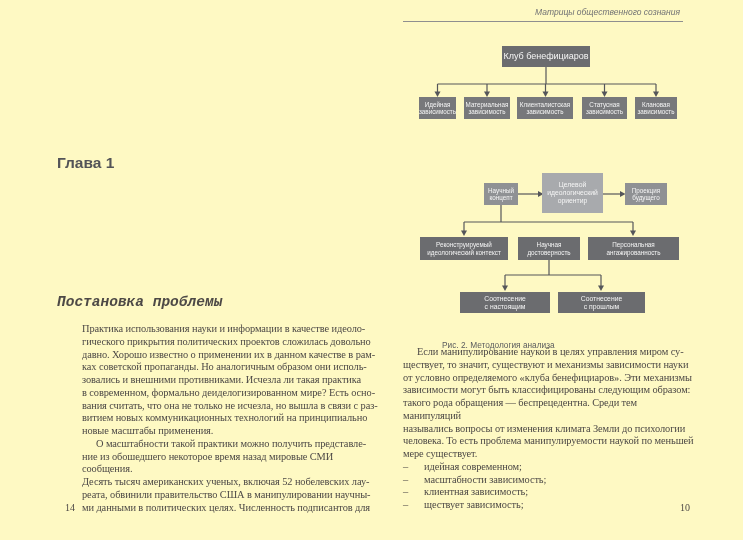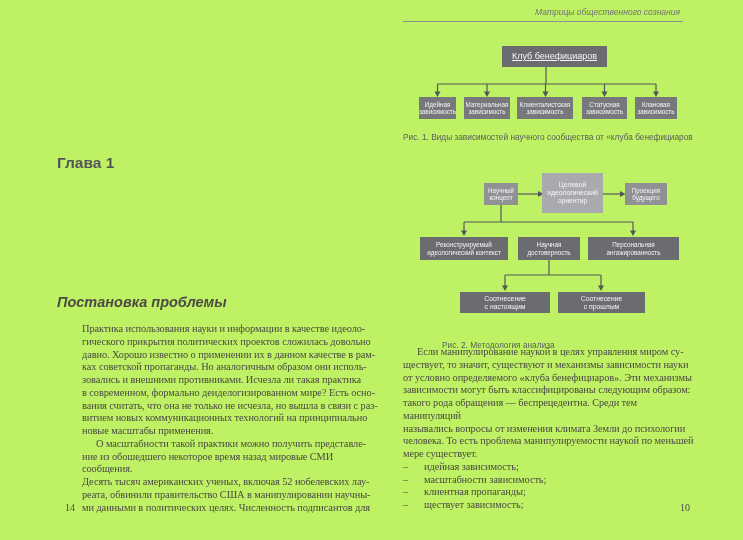--- a/index.html
+++ b/index.html
@@ -1,36 +1,36 @@
 <!DOCTYPE html>
 <html style="--box-dark: #6b6c6f; --box-mdark: #77787b; --box-mid: #8f9194; --box-light: #a8aaad; --box-text: #f5f5f5; --line: #55565a; --rule: #8f8f8f; --text-body: #4d4946; --text-heading: #535457; --text-caption: #5b5c5e; --text-muted: #717274;"><head>
 <meta charset="utf-8">
 <style>
   html,body { margin:0; padding:0; background:#e9e9e9; }
   .page {
-    position:relative; width:743px; height:540px; background:#bef264;
+    position:relative; width:743px; height:540px; background:#fef9c3;
     overflow:hidden; font-family:"Liberation Sans", sans-serif;
   }
   .abs { position:absolute; }
 
   .running-title {
     left:403px; top:7px; width:277px; text-align:right;
     font-style:italic; font-size:8.5px; color:var(--text-muted);
   }
   .header-rule { left:403px; top:21px; width:280px; height:1px; background:var(--rule); }
 
   .chapter {
     left:57px; top:141px; width:320px;
     font-size:15.5px; line-height:20px; font-weight:700; color:var(--text-heading);margin-top:12px;
   }
   .chapter .title-lines { white-space:pre-line; }
 
   .section-heading {
     left:57px; top:294px;
-    font-family:Liberation Sans, sans-serif; font-style:italic; font-weight:700;
+    font-family:Liberation Mono, monospace; font-style:italic; font-weight:700;
     font-size:14.5px; color:var(--text-body);
   }
 
   .body-text {
     font-family:"Liberation Serif", serif; font-size:10.4px; line-height:12.75px;
     color:var(--text-body); white-space:pre-line; letter-spacing:-0.1px;
   }
   .indent { text-indent:14px; }
 
   .left-body  { left:57px;  top:323px; width:303px;margin-left:25px; }
@@ -108,33 +108,32 @@
           <path d="M253,42 V50"></path>
       </g>
       <g fill="#55565a" stroke="none">
         <polygon points="31.5,49.5 37.5,49.5 34.5,55"></polygon>
         <polygon points="81,49.5 87,49.5 84,55"></polygon>
         <polygon points="139.5,49.5 145.5,49.5 142.5,55"></polygon>
         <polygon points="198.5,49.5 204.5,49.5 201.5,55"></polygon>
         <polygon points="250,49.5 256,49.5 253,55"></polygon>
       </g>
     </svg>
-    <div class="box bg-dark" style="left:99px;top:4px;width:105px;height:21px;font-size:9px;text-decoration:underline;">Клуб бенефициаров</div>
+    <div class="box bg-dark" style="left:99px;top:4px;width:88px;height:21px;font-size:9px;">Клуб бенефициаров</div>
     <div class="box bg-mdark" style="left:16px;top:55px;width:37px;height:22px;font-size:6.3px;">Идейная
 зависимость</div>
     <div class="box bg-mdark" style="left:61px;top:55px;width:46px;height:22px;font-size:6.3px;">Материальная
 зависимость</div>
     <div class="box bg-mdark" style="left:114px;top:55px;width:56px;height:22px;font-size:6.3px;">Клиенталистская
 зависимость</div>
     <div class="box bg-mdark" style="left:179px;top:55px;width:45px;height:22px;font-size:6.3px;">Статусная
 зависимость</div>
     <div class="box bg-mdark" style="left:232px;top:55px;width:42px;height:22px;font-size:6.3px;">Клановая
 зависимость</div>
   </div>
-  <div class="abs caption cap1">Рис. 1.  Виды зависимостей научного сообщества от «клуба бенефициаров</div>
 
   <div class="abs fig fig2">
     <svg width="290" height="150" viewBox="0 0 290 150">
       <g stroke="#55565a" stroke-width="1.2" fill="none">
         <path d="M115,29 H135"></path>
         <path d="M200,29 H217"></path>
         <path d="M98,40 V57"></path>
         <path d="M61,57 H230"></path>
         <path d="M61,57 V66"></path>
           <path d="M230,57 V66"></path>
@@ -177,29 +176,29 @@
 ществует, то значит, существуют и механизмы зависимости науки
 от условно определяемого «клуба бенефициаров». Эти механизмы
 зависимости могут быть классифицированы следующим образом:</div>
     <div class="body-text">такого рода обращения — беспрецедентна. Среди тем манипуляций
 назывались вопросы от изменения климата Земли до психологии
 человека. То есть проблема манипулируемости наукой по меньшей
 мере существует.</div>
     <div>
       <div class="body-text list-row">
         <span class="marker">–</span>
-        <span>идейная зависимость;</span>
+        <span>идейная современном;</span>
       </div>
       <div class="body-text list-row">
         <span class="marker">–</span>
         <span>масштабности зависимость;</span>
       </div>
       <div class="body-text list-row">
         <span class="marker">–</span>
-        <span>клиентная пропаганды;</span>
+        <span>клиентная зависимость;</span>
       </div>
       <div class="body-text list-row">
         <span class="marker">–</span>
         <span>ществует зависимость;</span>
       </div>
     </div>
   </div>
 
   <div class="abs page-number pn-right">10</div>
 

